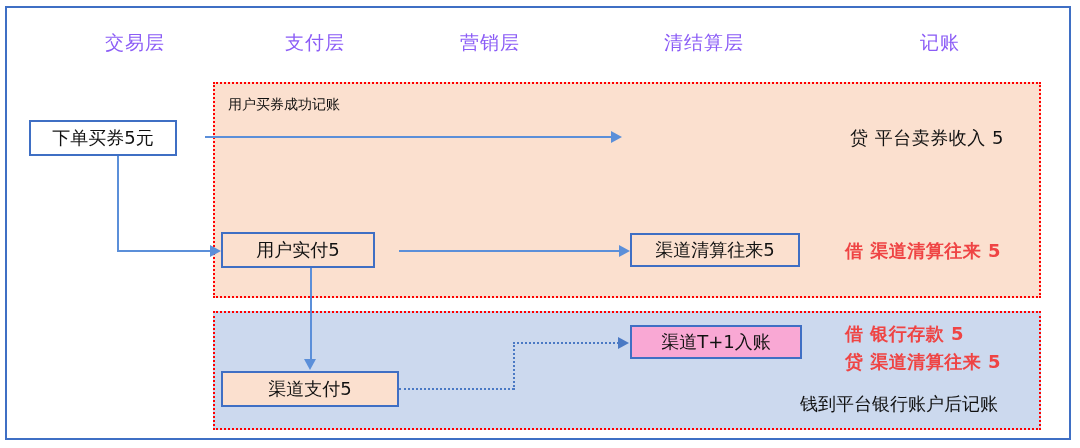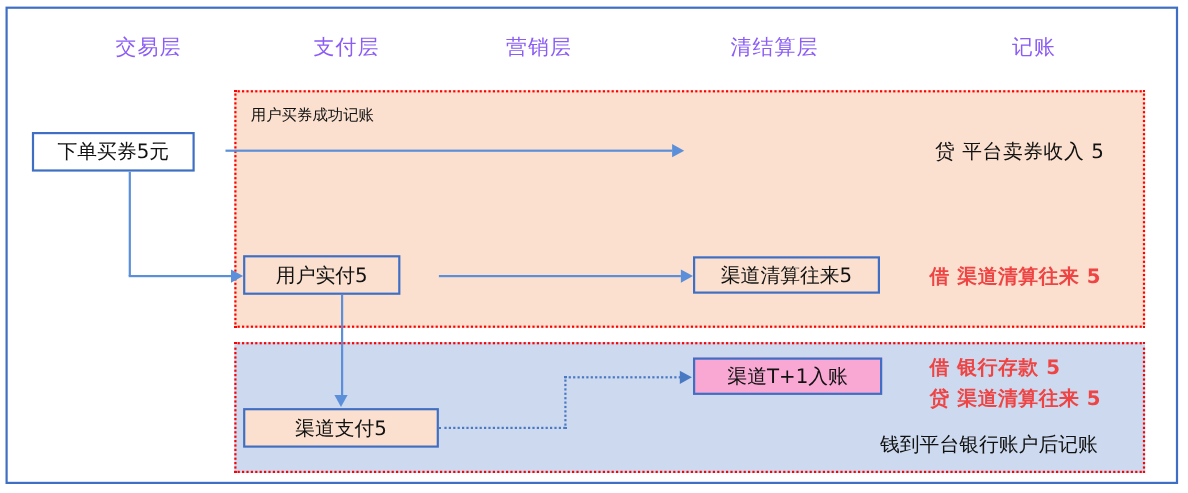--- a/index.html
+++ b/index.html
@@ -90,21 +90,21 @@
   <div class="arrow-d" style="left:304px;top:359px;"></div>
 
   <div class="ln-h-dot" style="left:399px;top:388px;width:115px;"></div>
   <div class="ln-v-dot" style="left:513px;top:342px;height:48px;"></div>
   <div class="ln-h-dot" style="left:513px;top:342px;width:106px;"></div>
   <div class="arrow-r" style="left:618px;top:337px;border-left-color:#4a79c4;"></div>
 
   <div class="node node-white" style="left:29px;top:120px;width:148px;height:36px;">下单买券5元</div>
 
 
-  <div class="node node-orange" style="left:221px;top:232px;width:143px;height:36px;">用户实付5</div>
+  <div class="node node-orange" style="left:221px;top:232px;width:154px;height:36px;">用户实付5</div>
 
   <div class="node node-orange" style="left:630px;top:233px;width:170px;height:34px;">渠道清算往来5</div>
 
   <div class="node node-blue" style="left:630px;top:325px;width:172px;height:34px;">渠道T+1入账</div>
 
   <div class="node node-orange" style="left:221px;top:371px;width:178px;height:36px;">渠道支付5</div>
 
   <div class="entry entry-black" style="left:825px;top:126px;margin-left:25px;">贷 平台卖券收入 5</div>
 
   <div class="entry entry-red" style="left:845px;top:239px;">借 渠道清算往来 5</div>

